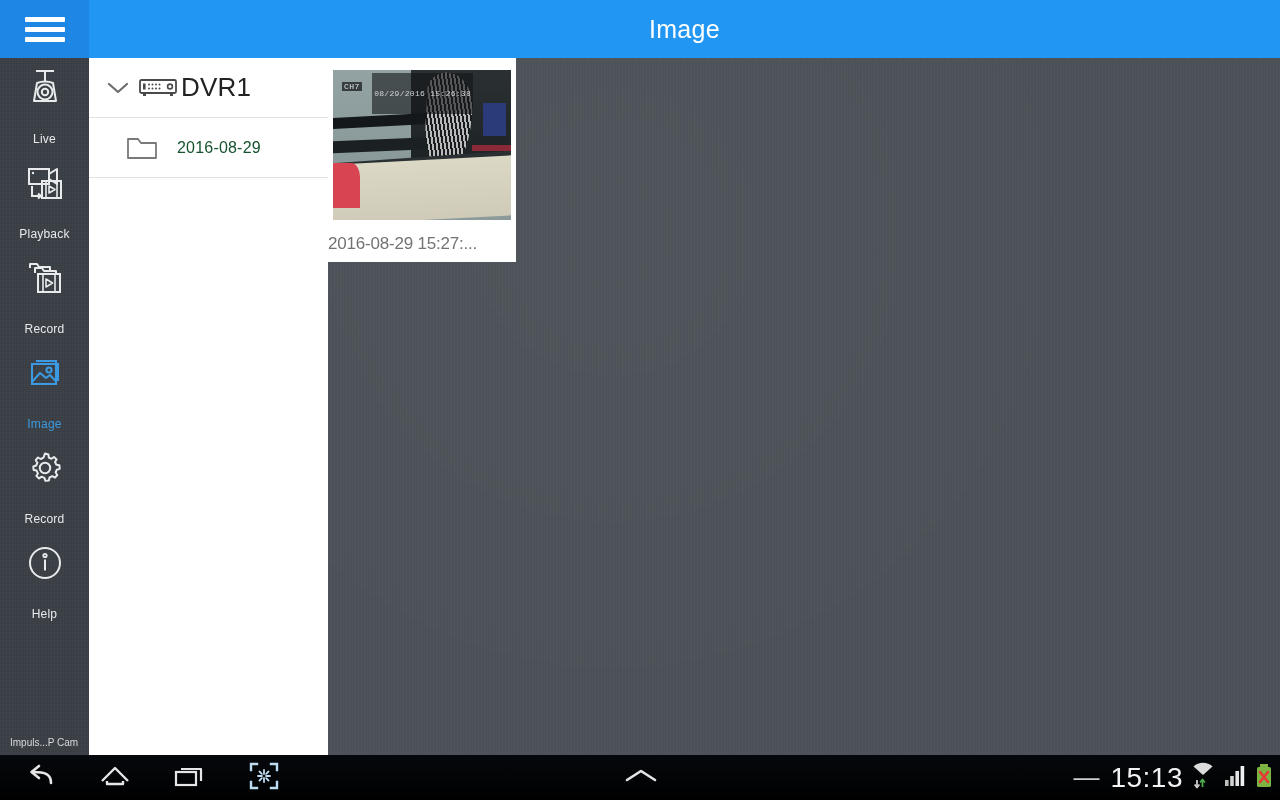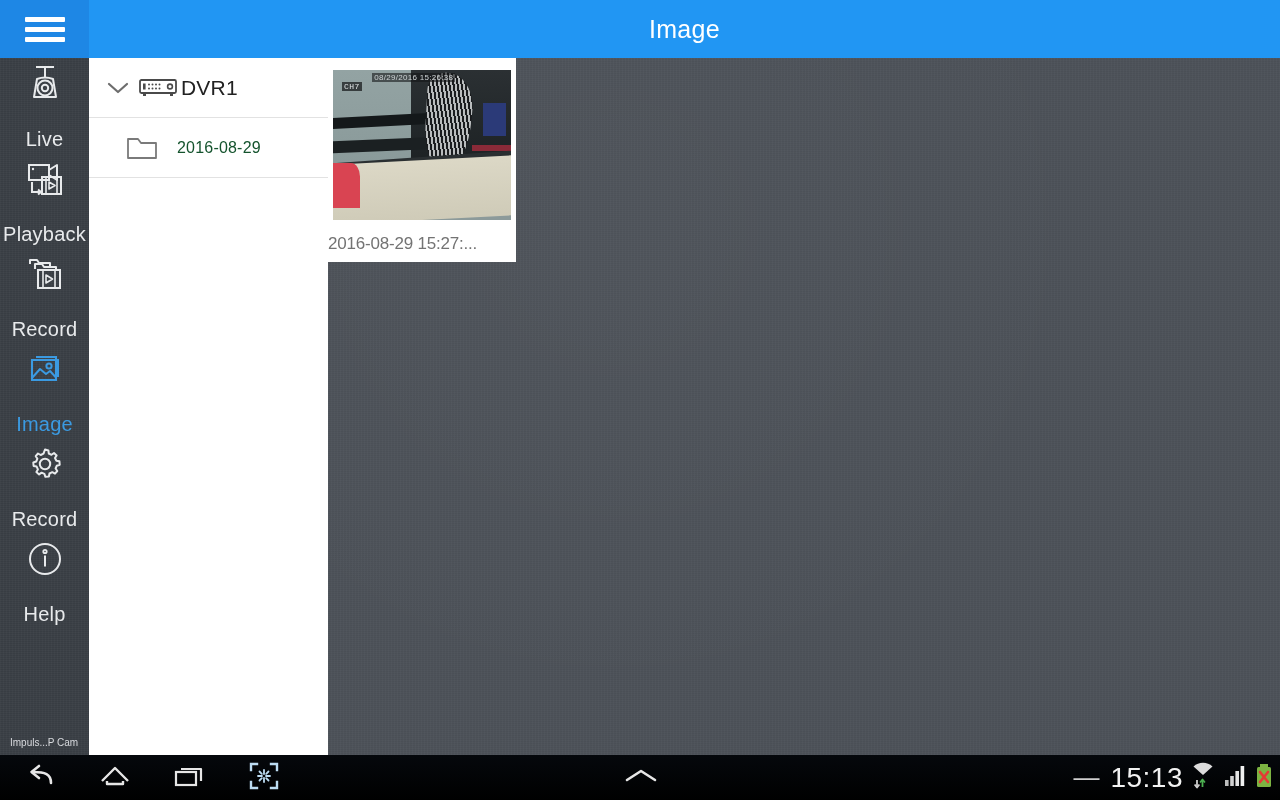--- a/index.html
+++ b/index.html
@@ -42,21 +42,21 @@
       repeating-linear-gradient(90deg, rgba(255,255,255,.015) 0 1px, rgba(0,0,0,.02) 1px 3px);
     overflow:hidden;
   }
   .rail-item {
     position:relative; width:89px; height:95px;
     display:flex; flex-direction:column; align-items:center; justify-content:center;
     cursor:pointer;
   }
   .rail-item .glyph { height:46px; display:flex; align-items:center; justify-content:center; }
   .rail-item .lbl {
-    margin-top:21px; font-size:20px; color:#e8eaec; letter-spacing:.2px;
+    margin-top:21px; font-size:12px; color:#e8eaec; letter-spacing:.2px;
   }
   .rail-item.active .lbl { color:#3b9ae1; }
   .rail-foot {
     position:absolute; left:0; bottom:0; width:89px; height:26px;
     display:flex; align-items:center;
     color:#d8dade; font-size:10px; white-space:nowrap;
     padding-left:10px;
   }
 
   
@@ -66,21 +66,21 @@
   }
   .tree-row {
     position:relative; height:60px; display:flex; align-items:center;
     border-bottom:1px solid #e2e2e2; cursor:pointer;
   }
   .tree-row.device { padding-left:12px; }
   .tree-row.folder { padding-left:30px; }
   .chev { width:34px; display:flex; align-items:center; justify-content:center; }
   .dev-ico { width:46px; display:flex; align-items:center; justify-content:center; }
   .fold-ico { width:48px; display:flex; align-items:center; justify-content:center; }
-  .tree-row .name { font-size:21px; color:#222; letter-spacing:.2px; }
+  .tree-row .name { font-size:26px; color:#222; letter-spacing:.2px; }
   .tree-row.folder .name { font-size:16px; color:#14532d; margin-left:10px; }
 
   
   .content {
     position:absolute; left:328px; top:58px; width:952px; height:697px;
     background:#4d5259;
     background-image:
       repeating-linear-gradient(0deg, rgba(255,255,255,.012) 0 1px, rgba(0,0,0,.016) 1px 2px),
       repeating-linear-gradient(90deg, rgba(255,255,255,.012) 0 1px, rgba(0,0,0,.018) 1px 3px),
       radial-gradient(circle at 30% 25%, rgba(255,255,255,.02), transparent 60%);
@@ -118,22 +118,22 @@
   .sc .desk { position:absolute; left:0; top:60%; width:100%; height:40%; background:linear-gradient(180deg,#dcd8c6,#cfcbb8); transform:skewY(-3deg); }
   .sc .redobj { position:absolute; left:-2%; top:62%; width:17%; height:30%; background:#d94452; border-radius:14% 30% 0 0; }
   .sc .rail2 { position:absolute; left:78%; top:50%; width:22%; height:4%; background:#8a2a38; }
   .sc .ch {
     position:absolute; left:5%; top:8%;
     font-family:"Liberation Mono", monospace; font-size:8px; color:#dfe3e5;
     background:rgba(25,28,30,.75); padding:0 2px; letter-spacing:.5px;
   }
   .sc .ts {
     position:absolute; left:22%; top:2%;
-    font-family:Liberation Sans, sans-serif; font-size:8px; color:#cfd4d6;
-    background:rgba(20,22,24,.6); padding:0 2px; letter-spacing:.3px;
+    font-family:Liberation Mono, monospace; font-size:8px; color:#cfd4d6;
+    background:rgba(20,22,24,.6); padding:16px 2px; letter-spacing:.3px;
     white-space:nowrap;
   }
 
   
   .navbar {
     position:absolute; left:0; bottom:0; width:1280px; height:45px;
     background:#000;
     background-image:linear-gradient(180deg,#05080c,#000);
   }
   .nav-btn {

